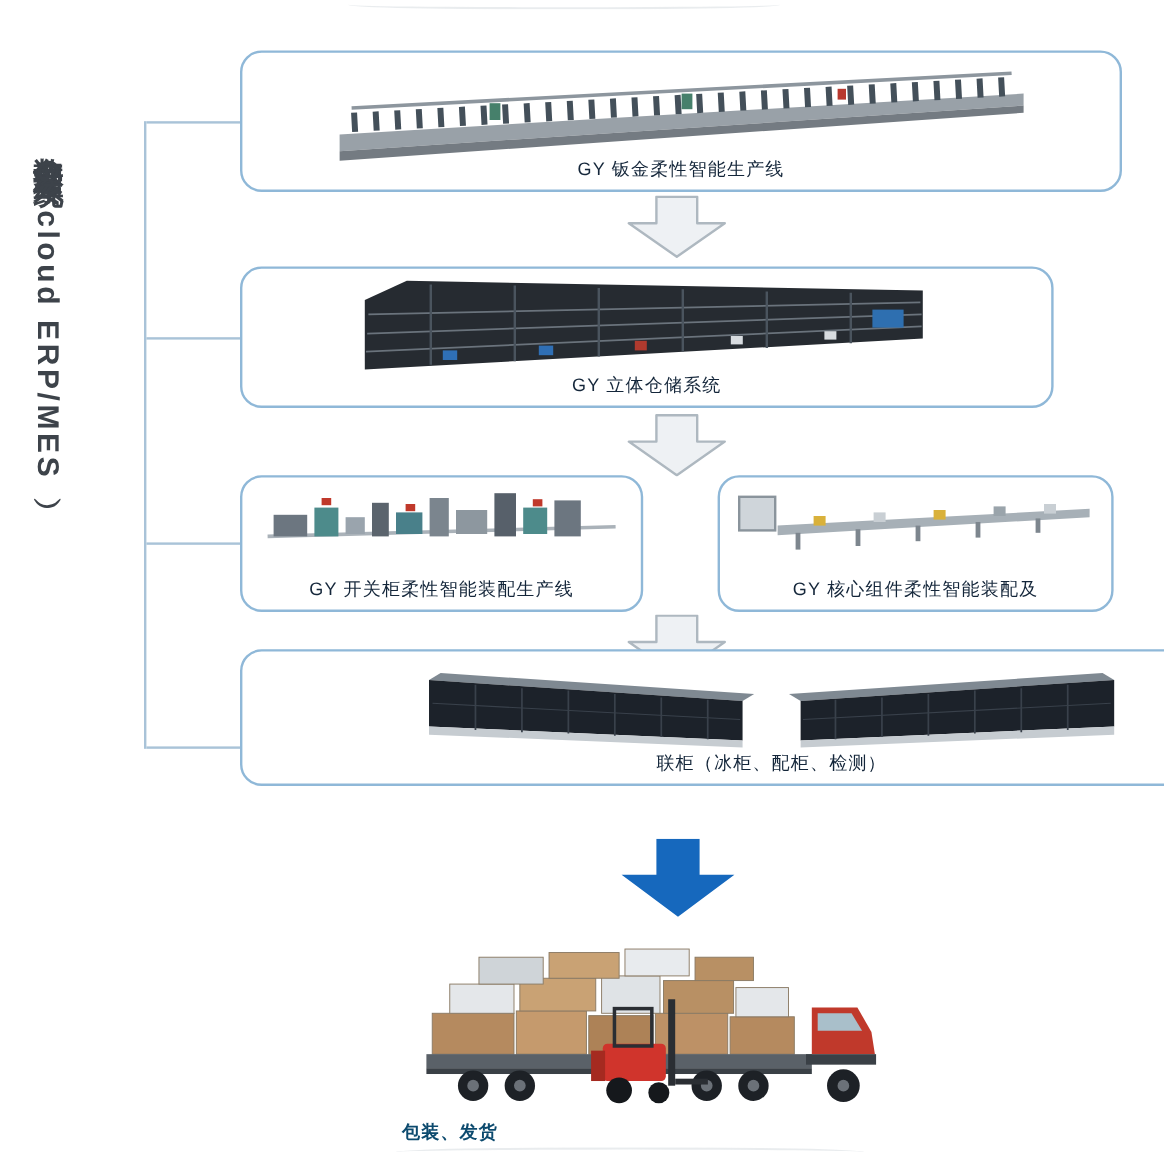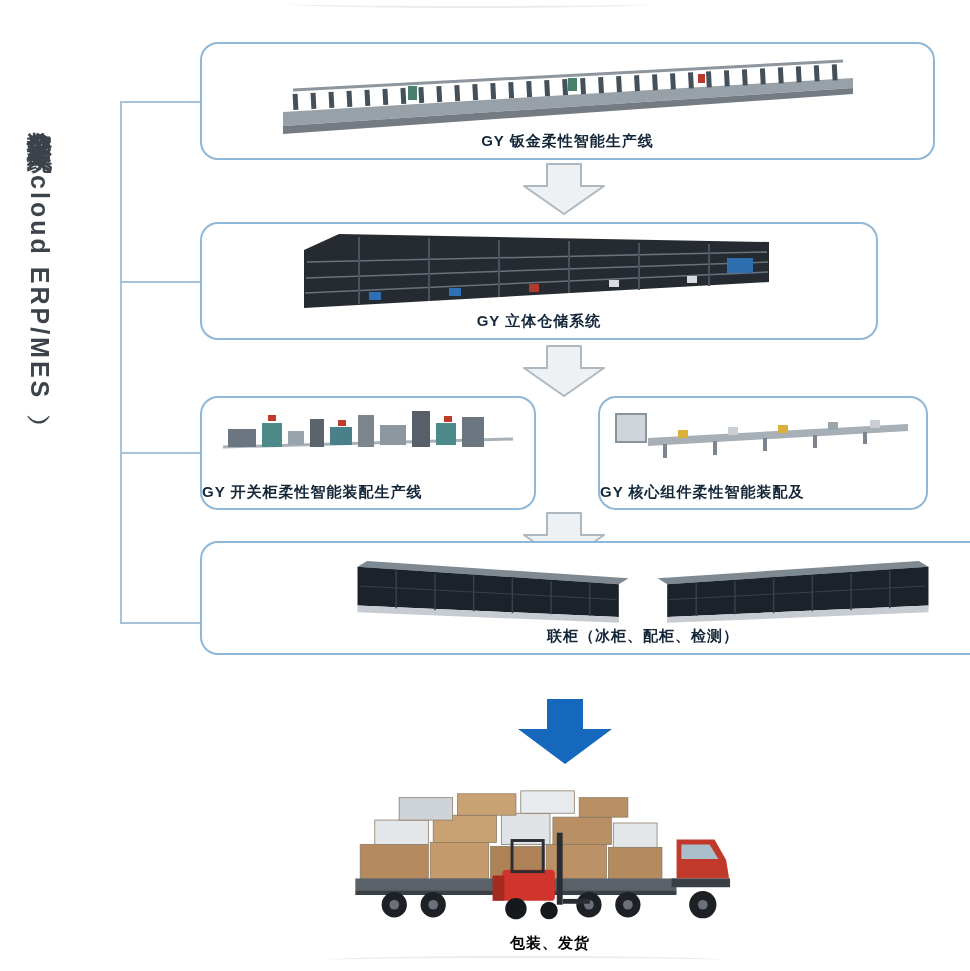--- a/index.html
+++ b/index.html
@@ -21,42 +21,42 @@
 
   
   .flow-box{position:absolute;background:#fff;border:2px solid #8fb8d8;border-radius:18px}
   .box1{left:200px;top:42px;width:735px;height:118px}
   .box2{left:200px;top:222px;width:678px;height:118px}
   .box3{left:200px;top:396px;width:336px;height:114px}
   .box4{left:598px;top:396px;width:330px;height:114px}
   .box5{left:200px;top:541px;width:886px;height:114px}
 
   .caption{position:absolute;left:0;right:0;bottom:7px;text-align:center;
-    font-size:15px;font-weight:700;color:#14263a;letter-spacing:1px}
-  .caption2{position:absolute;left:0;right:0;bottom:5px;text-align:left;
-    font-size:15px;font-weight:700;color:#14263a;line-height:23px;letter-spacing:1px}
+    font-size:15px;font-weight:400;color:#14263a;letter-spacing:1px}
+  .caption2{position:absolute;left:0;right:0;bottom:5px;text-align:center;
+    font-size:15px;font-weight:400;color:#14263a;line-height:23px;letter-spacing:1px}
 
   .box-img{position:absolute;left:50%;transform:translateX(-50%)}
   .img1{top:6px;width:600px;height:85px}
   .img2{top:6px;width:480px;height:85px}
   .img3{top:3px;width:300px;height:60px}
   .img4{top:10px;width:310px;height:55px}
   .img5{top:5px;width:600px;height:80px}
 
   
   .hollow-arrow{position:absolute;width:84px;height:52px}
   .a1{left:522px;top:163px}
   .a2{left:522px;top:345px}
   .a3{left:522px;top:512px}
   .solid-arrow{position:absolute;left:517px;top:699px;width:96px;height:66px}
 
   
   .truck{position:absolute;left:335px;top:786px;width:430px;height:146px}
-  .final-caption{position:absolute;left:335px;top:934px;width:430px;text-align:center;
-    font-size:15px;font-weight:700;color:#000000;letter-spacing:1px}
+  .final-caption{position:absolute;left:335px;top:934px;width:430px;text-align:left;
+    font-size:15px;font-weight:700;color:#0c4a6e;letter-spacing:1px}
 
   
   .artifact{position:absolute;opacity:.45}
   .artifact.top{left:290px;top:0;width:360px;height:8px;border-bottom:2px solid #cfd6db;border-radius:50%}
   .artifact.bottom{left:330px;top:956px;width:390px;height:8px;border-top:2px solid #cfd6db;border-radius:50%}
 </style>
 </head>
 <body>
 
 <div class="canvas">

